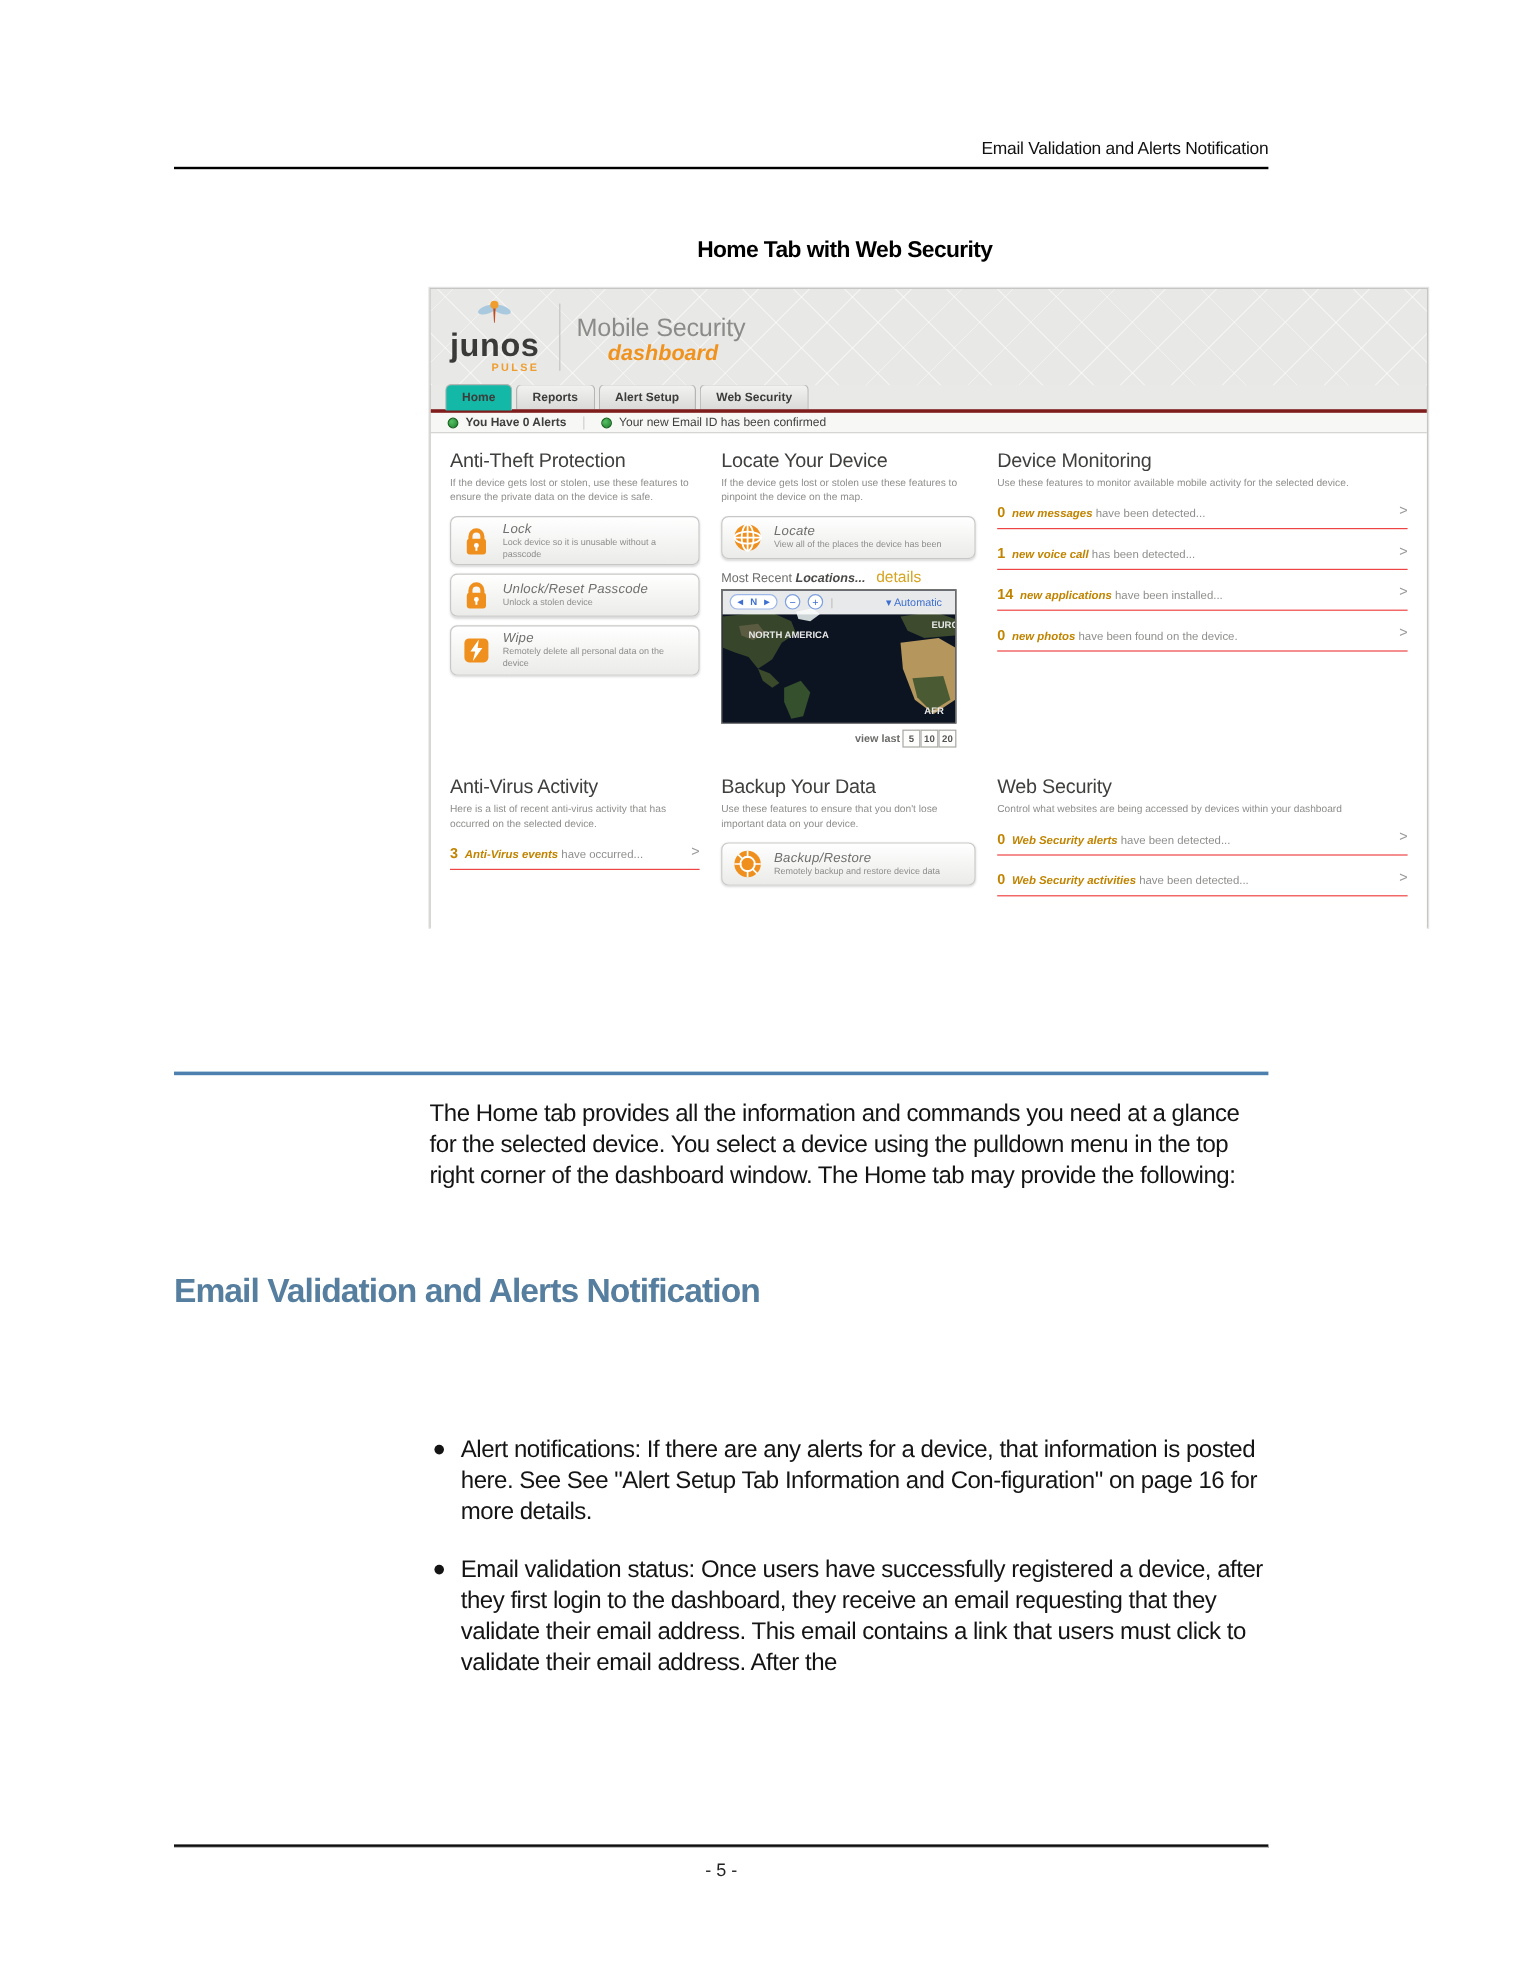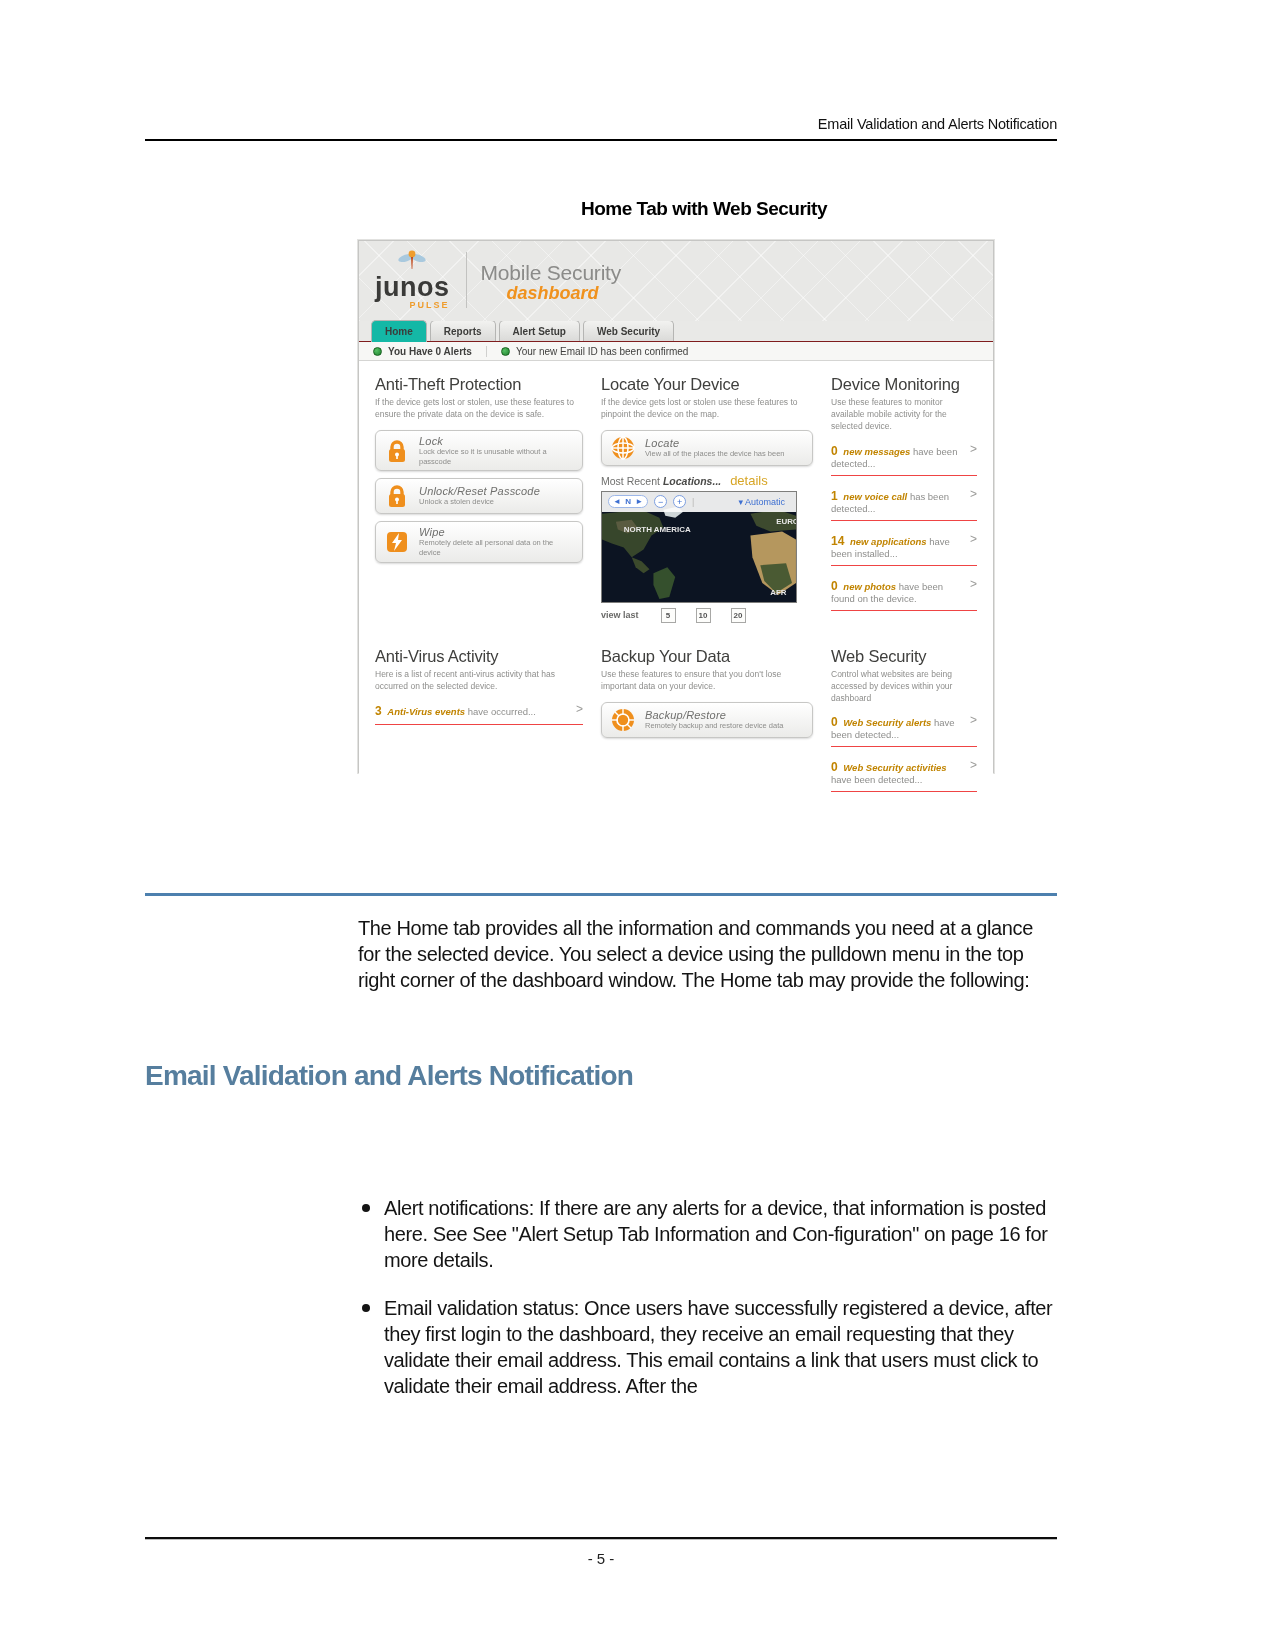--- a/index.html
+++ b/index.html
@@ -27,21 +27,21 @@
   .bullets li { position:relative; padding-left:26px; margin-bottom:22px; font-size:20px;
     line-height:26px; letter-spacing:-0.4px; color:#141414; }
   .bullets li .dot { position:absolute; left:4px; top:9px; width:8px; height:8px; border-radius:50%;
     background:#141414; }
   .rule-footer { position:absolute; top:1537px; left:145px; width:912px; height:3px; background:#0d0d0d;
     border-bottom:1px solid #bdbdbd; }
   .page-number { position:absolute; top:1550px; left:145px; width:912px; text-align:center;
     font-size:15px; color:#222; }
 
   
-  .shot { position:absolute; top:240px; left:358px; width:636px; height:533px;
+  .shot { position:absolute; top:240px; left:358px; width:832px; height:533px;
     background:#e9e9e7; border:1px solid #c6c6c4; box-shadow:0 0 0 1px #e2e2e0; font-family:"Liberation Sans", sans-serif; }
   .shot-top { position:relative; height:80px;
     background:
       repeating-linear-gradient(45deg, rgba(255,255,255,.45) 0 1px, transparent 1px 30px),
       repeating-linear-gradient(-45deg, rgba(255,255,255,.45) 0 1px, transparent 1px 30px),
       #e8e8e6; }
   .logo-wrap { position:absolute; left:16px; top:8px; display:flex; align-items:flex-end; }
   .junos-block { text-align:center; }
   .junos-word { font-size:27px; font-weight:bold; letter-spacing:0.5px; color:#3a3a38; text-transform:lowercase; line-height:0.9; }
   .junos-pulse { font-size:9px; font-weight:bold; letter-spacing:2px; color:#ef9d2e; text-align:right; margin-top:1px; }
@@ -50,21 +50,21 @@
   .product-title { font-size:21px; color:#8b8b89; letter-spacing:-0.2px; }
   .product-sub { font-size:18px; font-weight:bold; font-style:italic; color:#f0921e; margin-left:26px; margin-top:-2px; }
 
   .tabs-row { display:flex; gap:3px; padding-left:12px; margin-top:-1px; }
   .tab { padding:5px 13px 4px; font-size:10px; font-weight:bold; color:#3c3c3a;
     border:1px solid #b5b5b3; border-bottom:none; border-radius:5px 5px 0 0;
     background:linear-gradient(#f2f2f0,#dadad8); cursor:default; }
   .tab.active { background:#14b8a6; position:relative; z-index:2; margin-bottom:-1px; padding-bottom:5px; }
 
   .alert-bar { position:relative; z-index:1; display:flex; align-items:center; height:20px;
-    background:#f7f7f5; border-top:1px solid #7f1d1d; border-bottom:1px solid #d5d5d3; }
+    background:#f7f7f5; border-top:3px solid #7f1d1d; border-bottom:1px solid #d5d5d3; }
   .alert-item { display:flex; align-items:center; gap:6px; padding:0 14px; font-size:10px; color:#3f3f3d; }
   .alert-item.first { font-weight:bold; border-right:1px solid #d0d0ce; }
   .alert-dot { width:9px; height:9px; border-radius:50%; background:radial-gradient(circle at 35% 35%, #55c163, #1f7e2e); border:1px solid #17631f; }
 
   .content { background:#ffffff; padding:14px 16px 10px; height:430px; }
   .cols { display:flex; gap:18px; }
   .col1 { flex:0 0 208px; }
   .col2 { flex:0 0 212px; }
   .col3 { flex:1; }
   .sec-title { font-size:16.5px; color:#3f3f3d; letter-spacing:-0.2px; }
@@ -93,21 +93,21 @@
     display:flex; align-items:center; gap:6px; padding:0 6px;
     background:rgba(252,252,252,.92); font-size:9px; color:#3d6fd1; }
   .compass { display:inline-flex; align-items:center; gap:2px; border:1px solid #9db7e8; border-radius:9px;
     padding:1px 4px; font-size:8px; font-weight:bold; color:#3d6fd1; background:#fff; cursor:pointer; }
   .zoom-btn { display:inline-flex; align-items:center; justify-content:center; width:13px; height:13px;
     border:1px solid #7d9fe0; border-radius:50%; font-size:9px; color:#3d6fd1; background:#fff; cursor:pointer; }
   .ctl-sep { color:#b8b8b6; }
   .mode-dd { cursor:pointer; color:#3d6fd1;margin-left:38px; }
   .map svg { position:absolute; inset:0; }
 
-  .view-last { display:flex; align-items:center; gap:20px; margin-top:5px; width:196px; }
+  .view-last { display:flex; align-items:center; justify-content:flex-end; gap:0; margin-top:5px; width:196px; }
   .view-last-label { font-size:9px; font-weight:bold; color:#6a6a68; margin-right:2px; }
   .vl-btn { min-width:15px; height:15px; padding:0 2px; display:inline-flex; align-items:center; justify-content:center;
     border:1px solid #a8a8a6; background:#fdfdfb; font-size:8px; font-weight:bold; color:#555; cursor:pointer; }
 
   .row2 { margin-top:24px; }
 </style>
 </head>
 <body>
 
 <div class="page">

